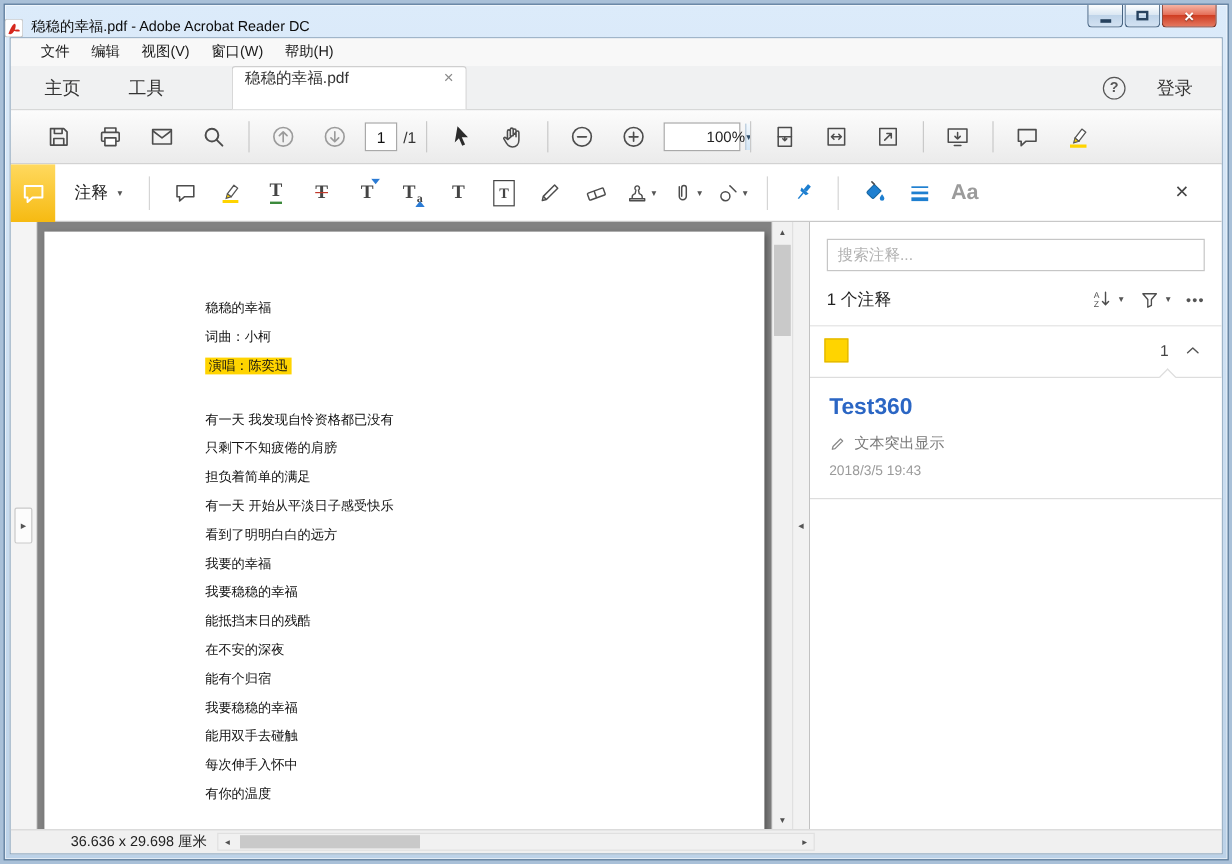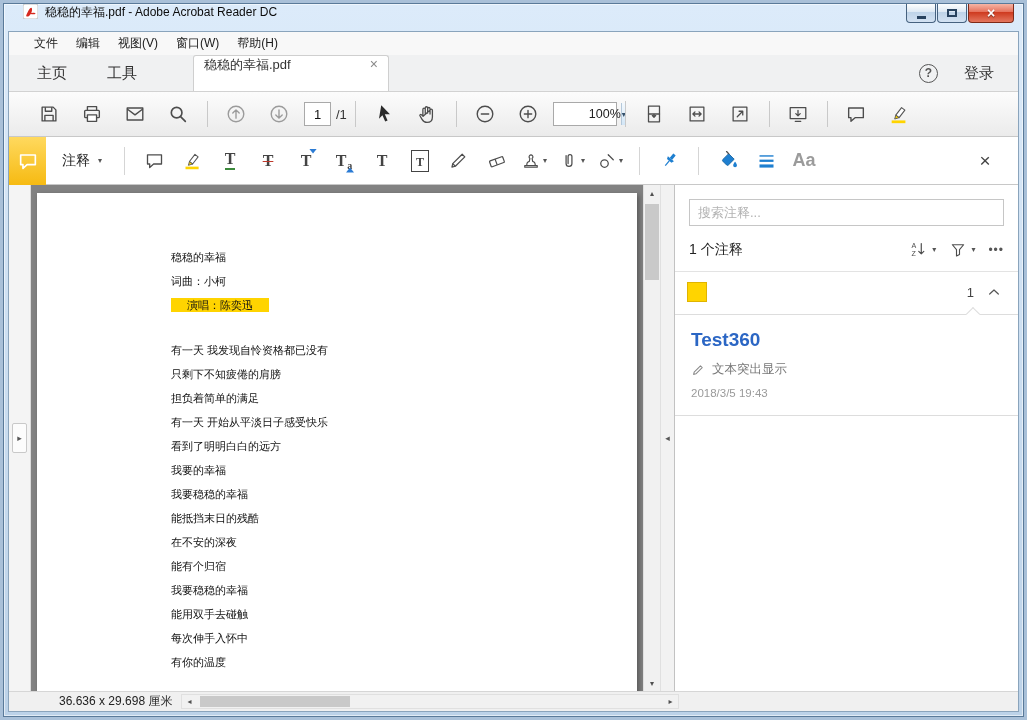--- a/index.html
+++ b/index.html
@@ -2,21 +2,21 @@
 <html style="--highlight-yellow: #ffd400; --author-blue: #2b66c4; --tool-blue: #1e7fd0;"><head>
 <meta charset="utf-8">
 <style>
   * { margin:0; padding:0; box-sizing:border-box; }
   html,body { width:1027px; height:720px; overflow:hidden; }
   body { font-family:"Liberation Sans","DejaVu Sans",sans-serif; background:#a9c0d8; position:relative; color:#222; }
 
   .window { position:absolute; inset:3px; border:1px solid #5a7a99; background:linear-gradient(#dcebfa,#bcd2e8); box-shadow:inset 0 0 0 1px rgba(255,255,255,.55); }
 
   
-  .titlebar { height:27px; display:flex; align-items:flex-start; padding:0 19px; position:relative; }
+  .titlebar { height:27px; display:flex; align-items:flex-end; padding:0 0; position:relative; }
   .title-text { font-size:12px; color:#0c0c0c; margin-left:7px; }
   .win-buttons { position:absolute; top:0; right:9px; display:flex; }
   .win-btn { width:30px; height:19px; margin-left:1px; border:1px solid #46627f; border-top:none; border-radius:0 0 4px 4px; background:linear-gradient(#fdfefe,#dce8f3 45%,#bed3e8 46%,#d3e2f2); display:grid; place-items:center; }
   .min-glyph { width:9px; height:3px; background:#27425e; margin-top:8px; }
   .max-glyph { width:10px; height:8px; border:2px solid #27425e; }
   .win-btn.close { width:46px; background:linear-gradient(#f6b5a5,#e5705a 45%,#ce3a1f 46%,#e4775f); border-color:#7e2a18; }
   .close-glyph { color:#fff; font-size:14px; font-weight:bold; line-height:1; text-shadow:0 1px 1px rgba(0,0,0,.45); }
 
   
   .client { position:absolute; left:4px; right:4px; top:27px; bottom:4px; background:#fff; border:1px solid #8aa4bc; display:flex; flex-direction:column; }
@@ -60,21 +60,21 @@
   .aa-label { font-size:18px; color:#9b9b9b; font-weight:bold;text-align:center; }
   .cbar-close { margin-left:auto; margin-right:18px; width:30px; height:30px; display:grid; place-items:center; font-size:19px; color:#444; }
 
   
   .content { flex:1; display:flex; min-height:0; }
   .left-strip { width:22px; background:#f4f4f4; border-right:1px solid #dadada; position:relative; flex:none; }
   .expand-btn { position:absolute; top:50%; transform:translateY(-50%); left:3px; width:15px; height:30px; background:#fcfcfc; border:1px solid #c9c9c9; border-radius:2px; display:grid; place-items:center; font-size:9px; color:#555; }
   .doc-viewport { flex:1; background:#828282; position:relative; overflow:hidden; }
   .page { position:absolute; left:6px; right:6px; top:8px; bottom:-60px; background:#fff; box-shadow:2px 2px 5px rgba(0,0,0,.35); padding:52px 20px 0 134px; }
   .doc-line { font-size:11px; line-height:24px; color:#111; }
-  .doc-line .hl { background:var(--highlight-yellow,#ffd400); padding:1px 16px; }
+  .doc-line .hl { background:var(--highlight-yellow,#ffd400); padding:1px 3px; }
   .spacer { height:21px; }
 
   .v-scrollbar { width:17px; background:#f1f1f1; border-left:1px solid #e0e0e0; display:flex; flex-direction:column; flex:none; }
   .sb-btn { height:16px; display:grid; place-items:center; font-size:8px; color:#505050; }
   .sb-track { flex:1; position:relative; }
   .sb-thumb { position:absolute; left:1px; right:1px; top:3px; height:76px; background:#c9c9c9; }
 
   .panel-divider { width:14px; background:#f2f2f2; border-left:1px solid #e0e0e0; position:relative; flex:none; }
   .collapse-btn { position:absolute; top:50%; left:0; transform:translateY(-50%); width:13px; height:30px; display:grid; place-items:center; font-size:9px; color:#555; }
 

